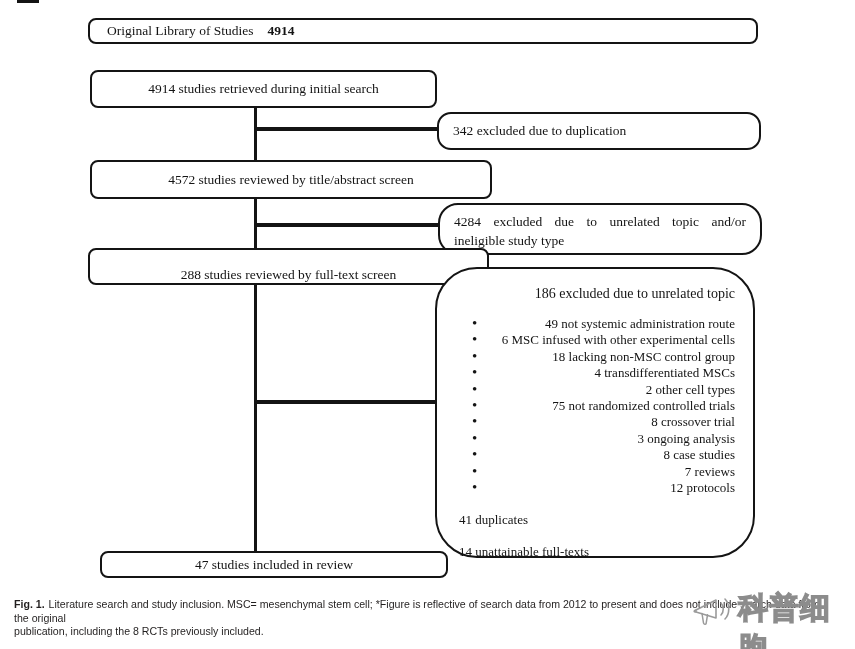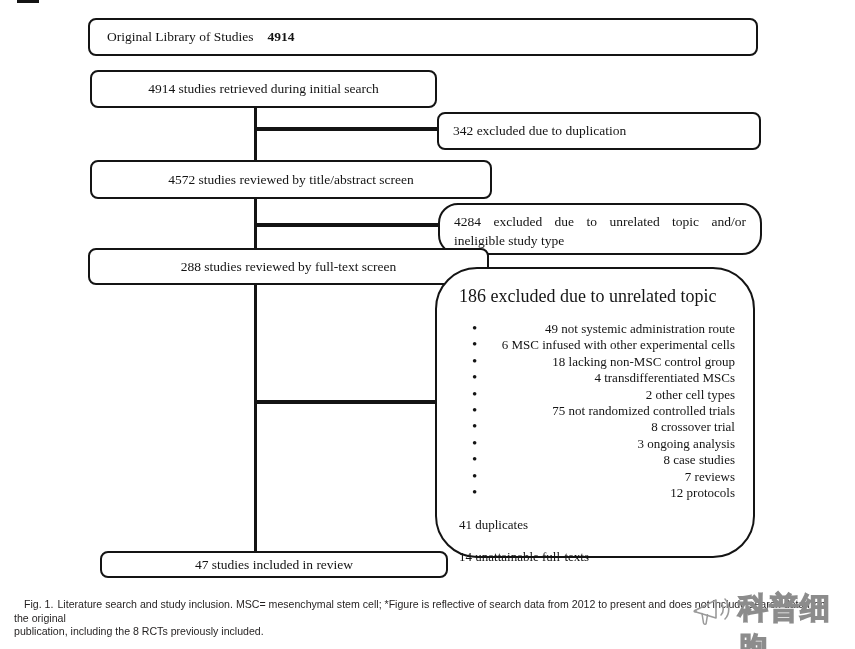--- a/index.html
+++ b/index.html
@@ -23,44 +23,44 @@
     border: 2.5px solid #141414;
     border-radius: 8px;
     background: #ffffff;
     box-sizing: border-box;
     font-size: 13.5px;
     display: flex;
     align-items: center;
   }
   .fbox.center { justify-content: center; text-align: center; }
   .fbox.leftpad { padding-left: 17px; }
-  .fbox.rightcol { padding-left: 14px; padding-right: 12px; }
-  .box-top    { left: 88px;  top: 18px;  width: 670px; height: 38px; }
+  .fbox.rightcol { padding-left: 14px; padding-right: 12px; border-radius: 14px; }
+  .box-top    { left: 88px;  top: 18px;  width: 670px; height: 26px; }
   .box-top .count { font-weight: bold; margin-left: 14px; }
   .box-retrieved { left: 90px;  top: 70px;  width: 347px; height: 38px; }
   .box-dup    { left: 437px; top: 112px; width: 324px; height: 38px; }
   .box-title  { left: 90px;  top: 160px; width: 402px; height: 39px; }
   .box-unrel  {
     left: 438px; top: 203px; width: 324px; height: 52px;
     display: block;
     padding: 7px 14px 16px 14px;
     text-align: justify;
     line-height: 19px;
     border-radius: 20px;
   }
-  .box-full   { left: 88px;  top: 248px; width: 401px; height: 37px; }
+  .box-full   { left: 88px;  top: 248px; width: 401px; height: 37px; align-items: flex-end; }
   .box-incl   { left: 100px; top: 551px; width: 348px; height: 27px; }
   .box-big {
     left: 435px; top: 267px; width: 320px; height: 291px;
     border-radius: 42px;
     display: block;
     padding: 17px 18px 0 22px;
     font-size: 13px;
   }
-  .box-big .big-title { font-size: 18px; }
+  .box-big .big-title { font-size: 14px; text-align: right; }
   .box-big ul {
     margin: 14px 0 0 6px;
     padding: 0;
     list-style: none;
     text-align: right;
   }
   .box-big li {
     position: relative;
     padding-left: 32px;
     line-height: 16.4px;
@@ -83,21 +83,21 @@
   .v3 { left: 254px; top: 284px; width: 3px;   height: 268px; }
   .h3 { left: 254px; top: 400px; width: 182px; height: 4px; }
   .caption {
     position: absolute;
     left: 14px; top: 598px; width: 816px;
     font-family: "Liberation Sans", "DejaVu Sans", sans-serif;
     font-size: 10.6px;
     line-height: 13.5px;
     color: #221f1f;
   }
-  .caption .fig-label { font-weight: normal; margin-right: 4px; margin-left: 10px; }
+  .caption .fig-label { font-weight: bold; margin-right: 4px; }
   .watermark {
     position: absolute;
     left: 690px; top: 588px;
     display: flex;
     align-items: flex-start;
     pointer-events: none;
   }
   .watermark .wm-text {
     font-size: 30px;
     font-weight: bold;

